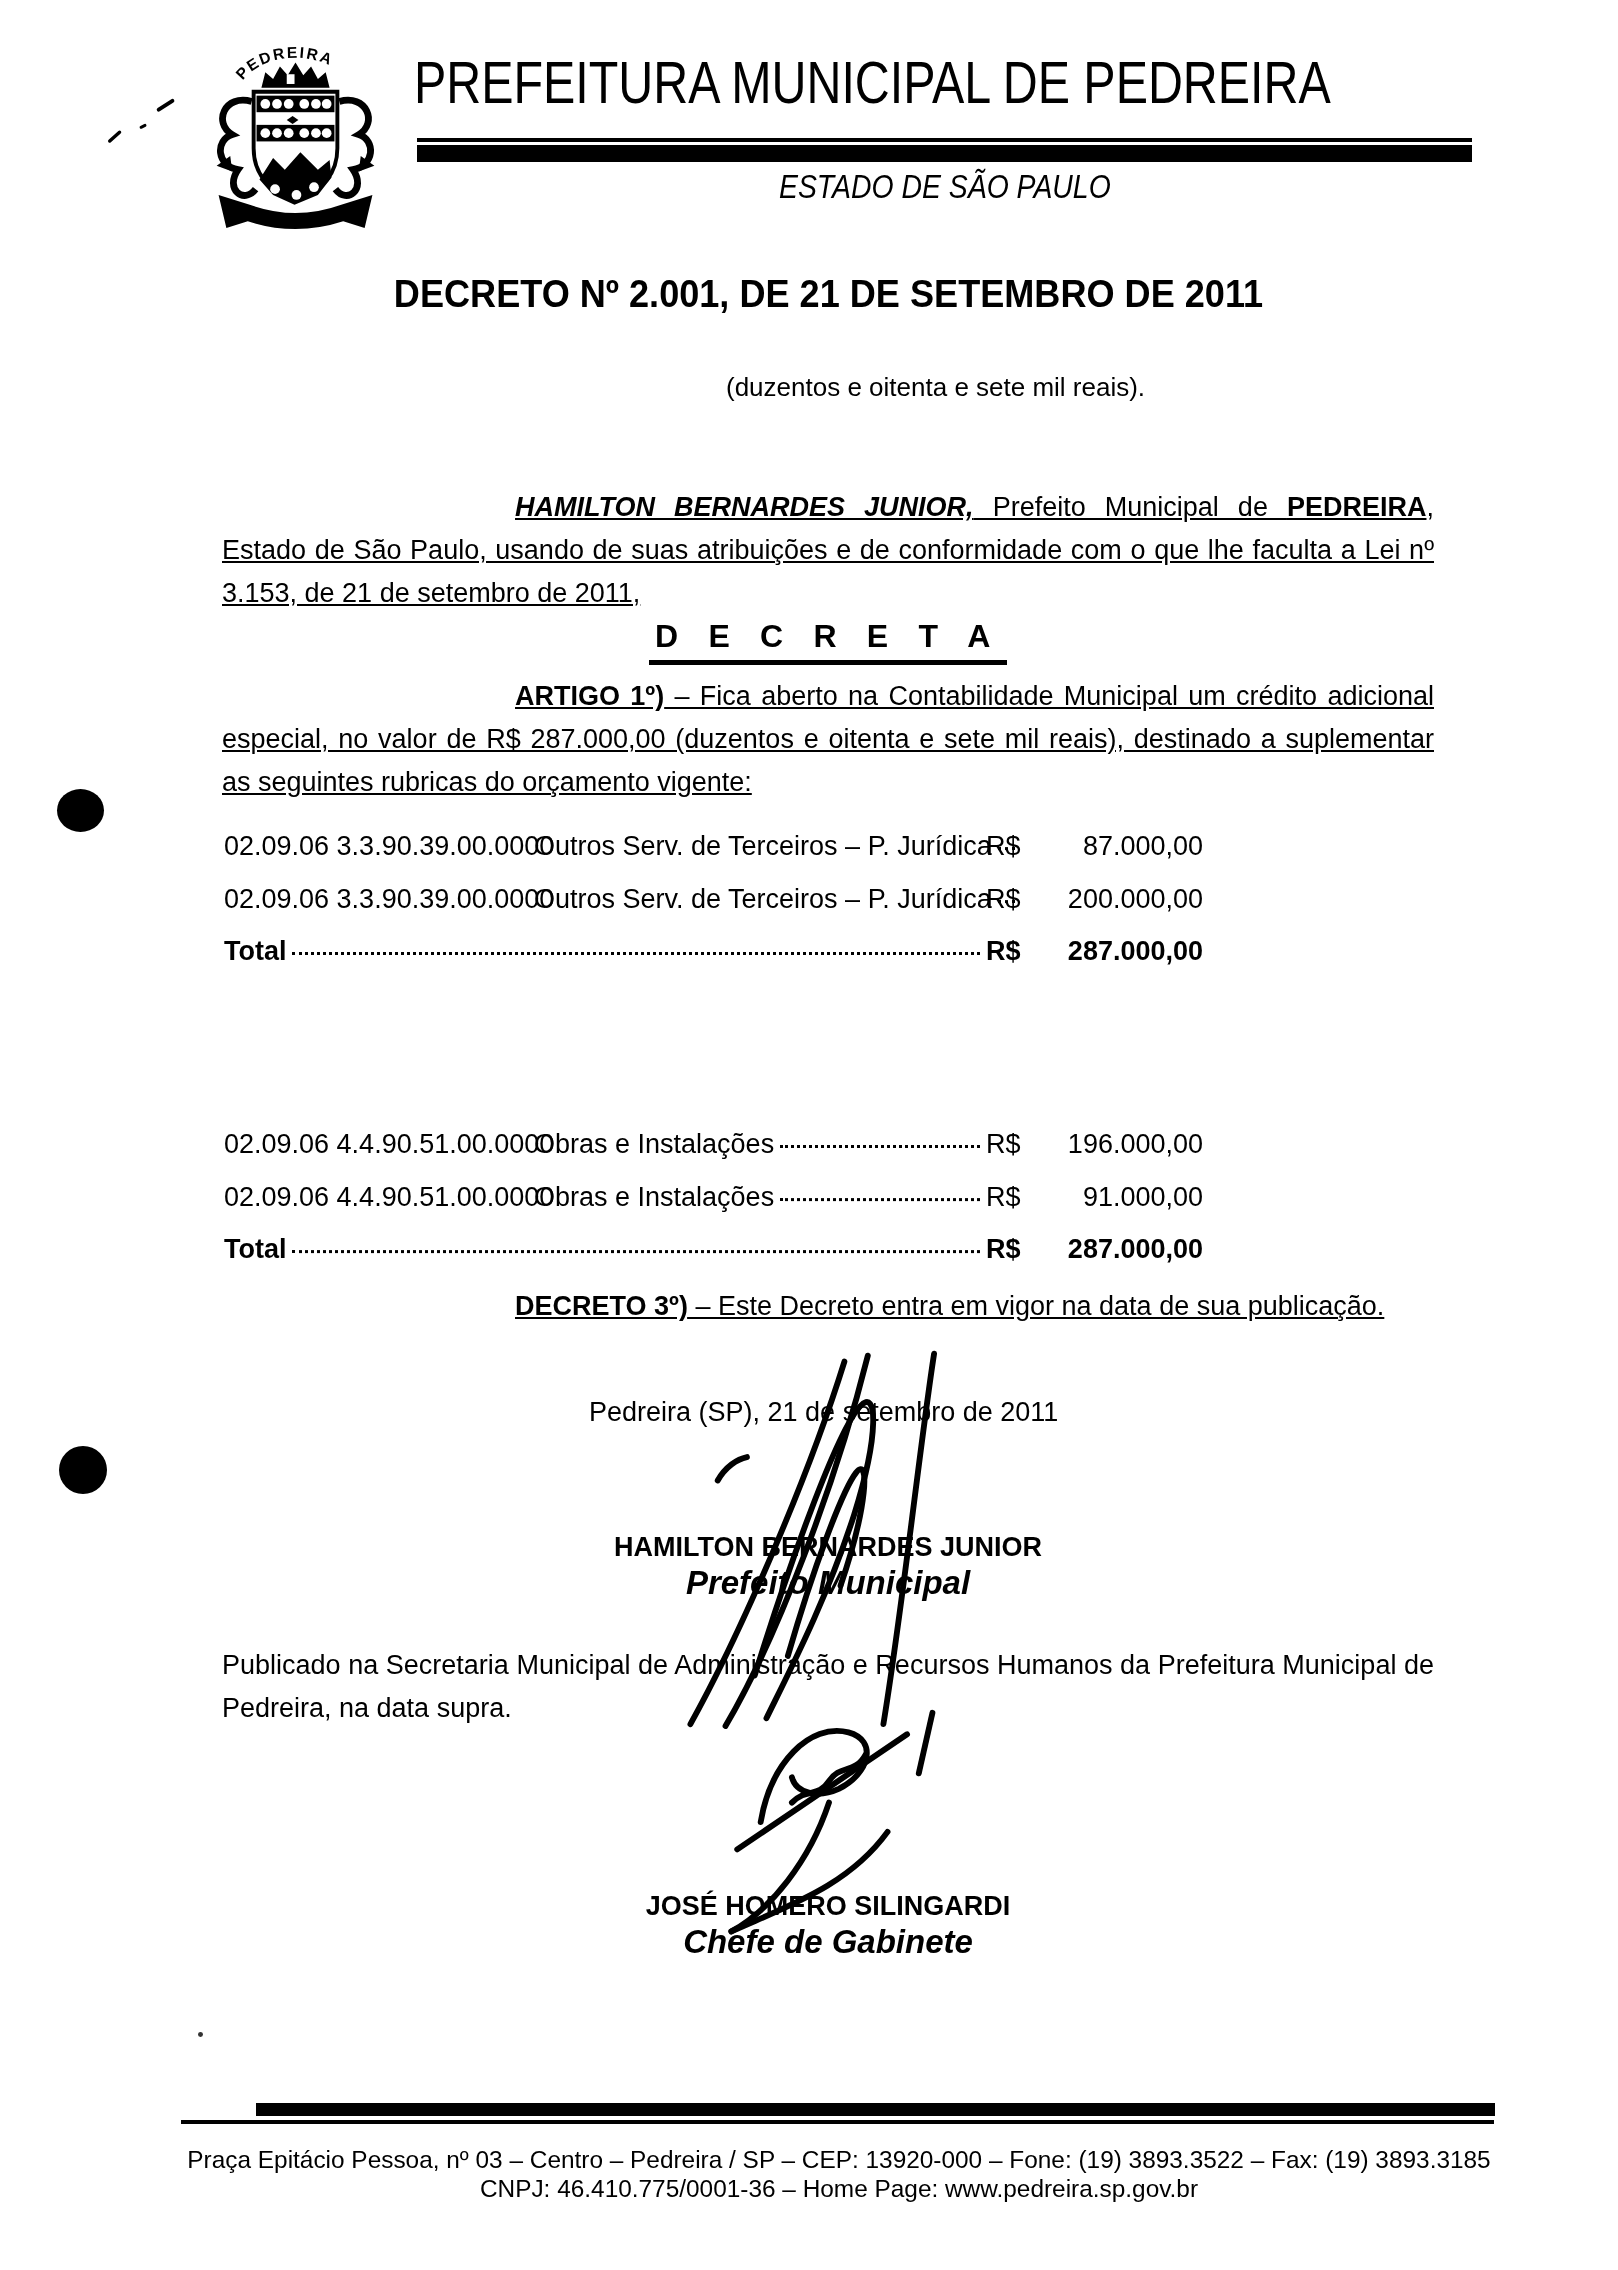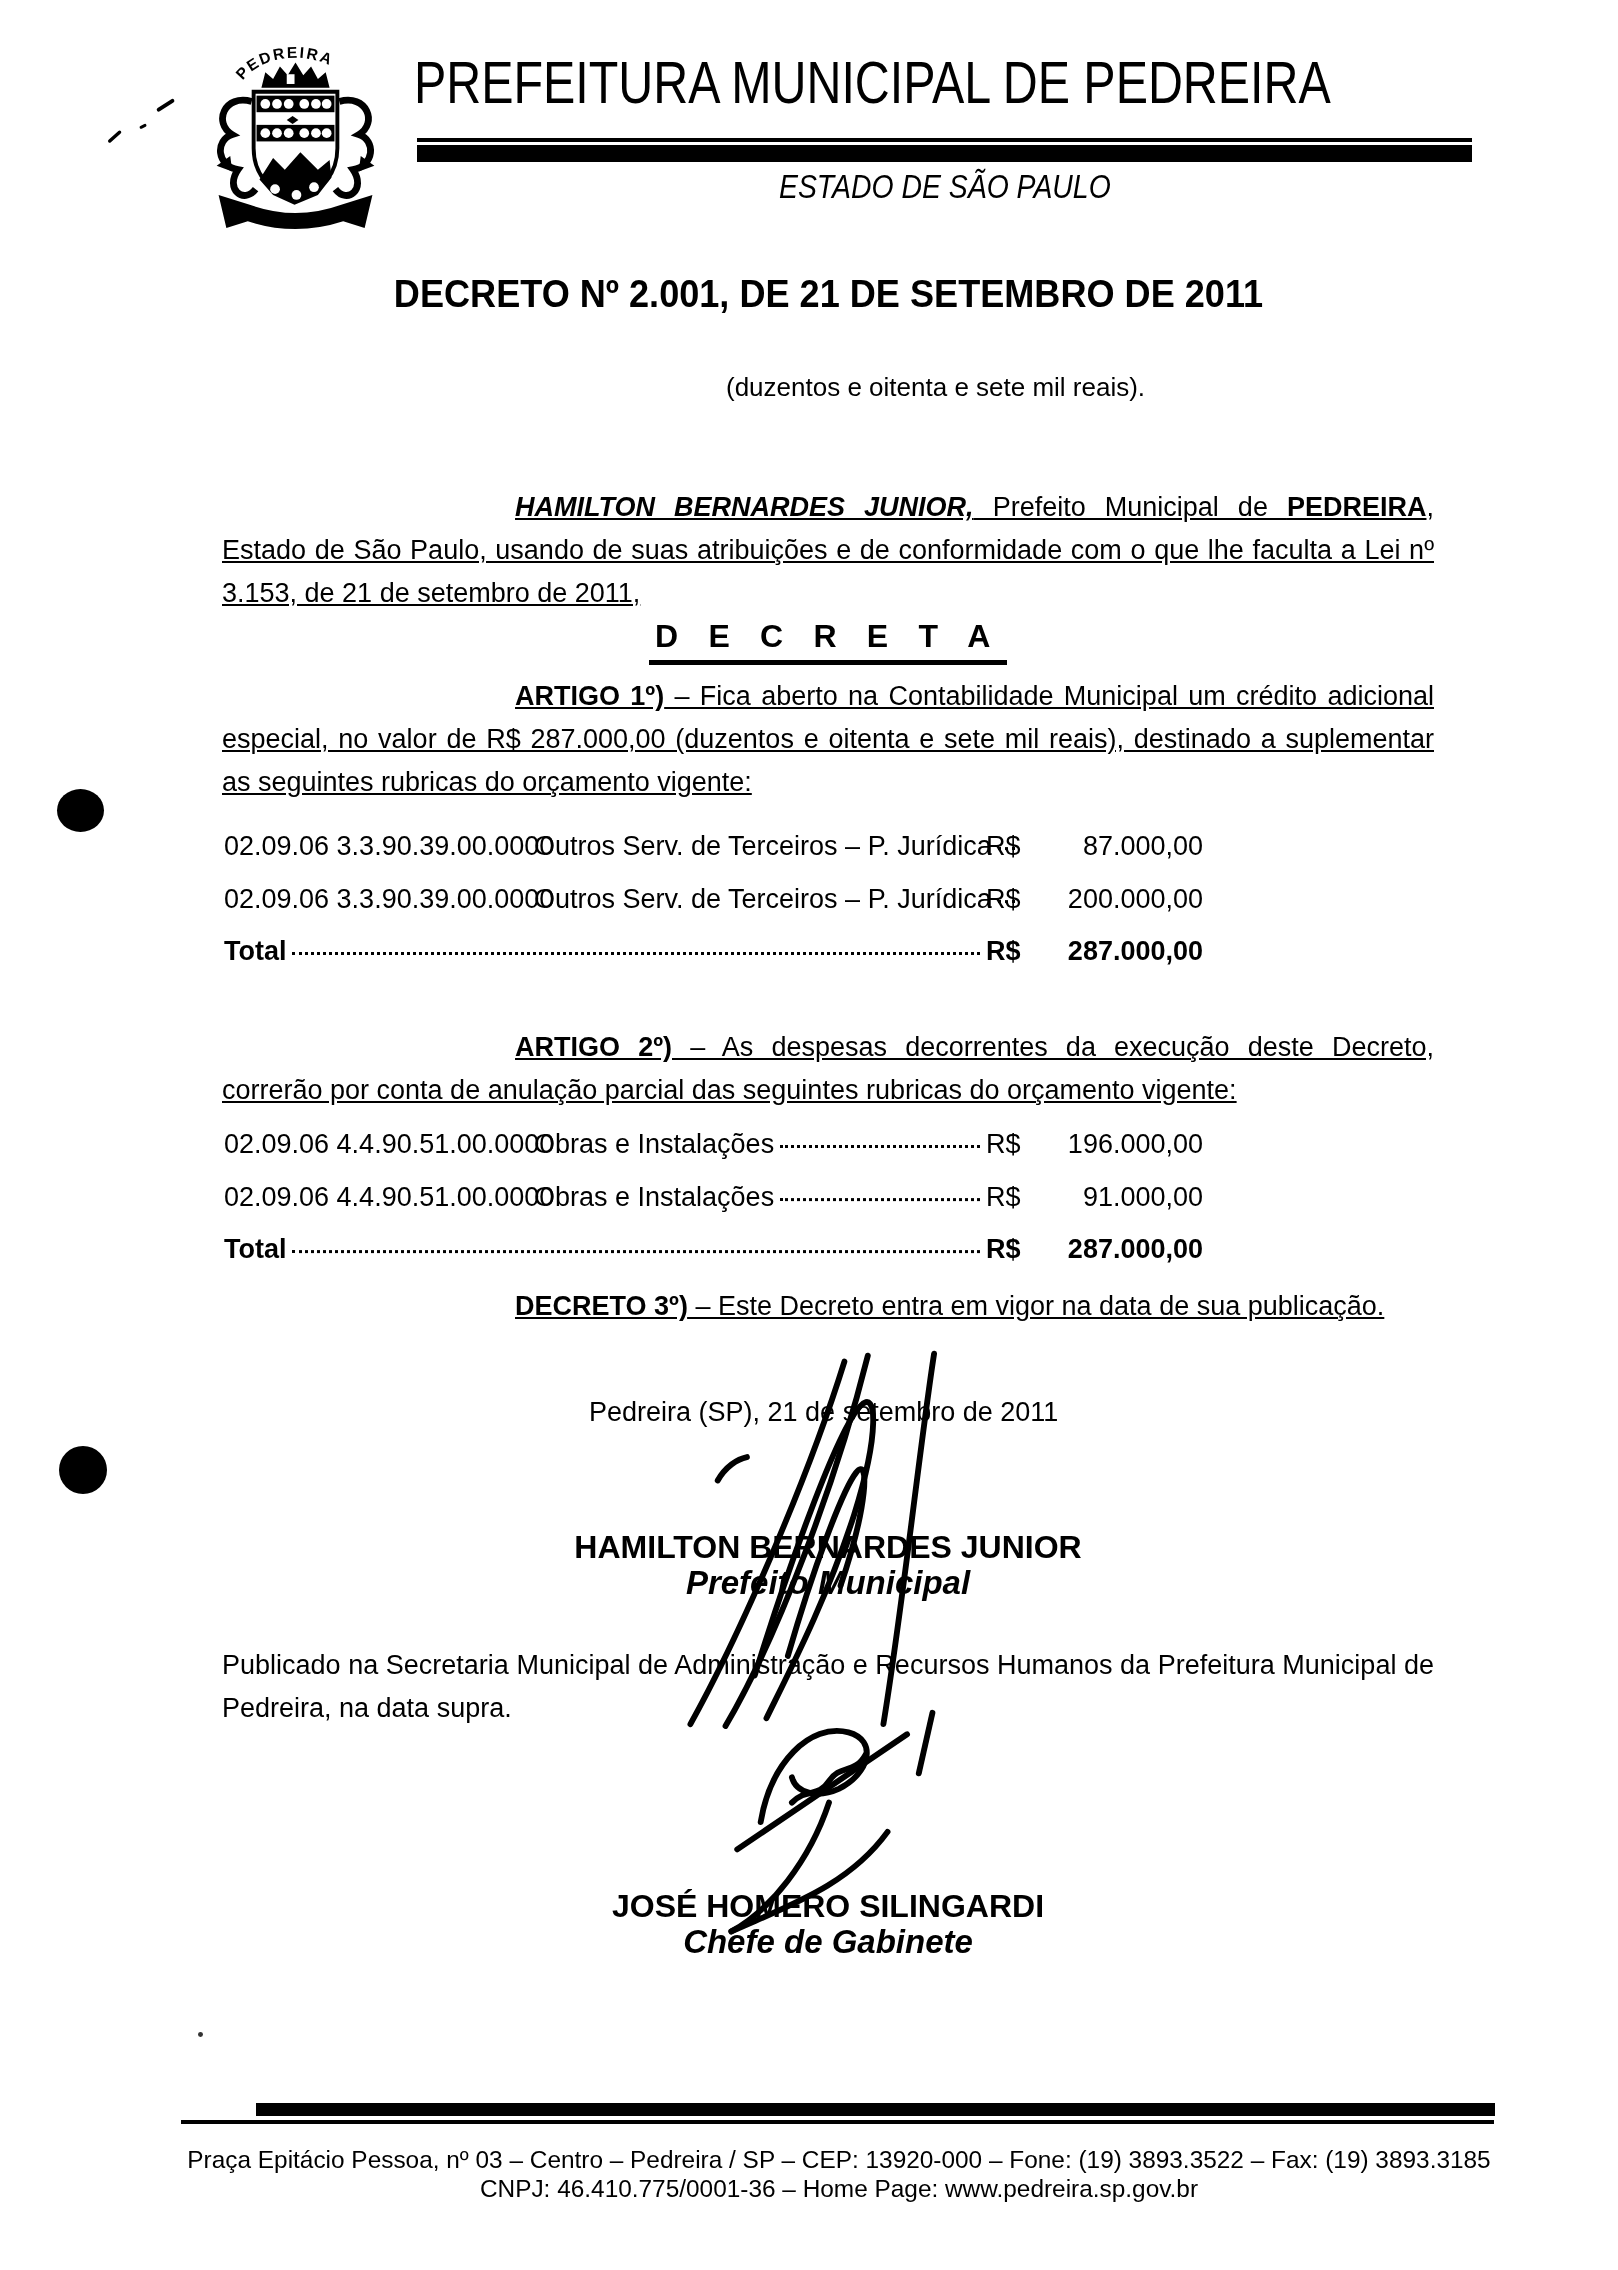--- a/index.html
+++ b/index.html
@@ -37,21 +37,21 @@
   .rub-desc{flex:1;display:flex;align-items:baseline;min-width:0;}
   .rub-desc .txt{white-space:nowrap;}
   .dots{flex:1;min-width:17.6px;border-bottom:3.9px dotted #000;margin:0 5.9px;transform:translateY(-4.9px);}
   .rub-cur{width:57px;flex:none;}
   .rub-amt{width:160px;flex:none;text-align:right;white-space:nowrap;}
   .total-row .rub-lbl{flex:none;font-weight:700;}
   .total-row .rub-cur,.total-row .rub-amt{font-weight:700;}
 
   .date-line{position:absolute;left:589px;top:1397px;font-size:27px;white-space:nowrap;}
   .signer{position:absolute;left:222px;width:1212px;text-align:center;}
-  .sig-name{font-size:32px;font-weight:700;line-height:36px;}
+  .sig-name{font-size:27px;font-weight:700;line-height:36px;}
   .sig-role{font-size:33px;font-weight:700;font-style:italic;line-height:36px;}
   .sig-svg{position:absolute;pointer-events:none;}
 
   .punch{position:absolute;background:#000;border-radius:50%;}
   .speck{position:absolute;background:#333;border-radius:50%;width:4.9px;height:4.9px;}
 
   
   .ftr-bar-thick{position:absolute;left:256px;top:2103px;width:1239px;height:12.7px;background:#000;}
   .ftr-bar-thin{position:absolute;left:181px;top:2120px;width:1313px;height:3.9px;background:#000;}
   .ftr-text{position:absolute;left:127px;width:1424px;text-align:center;font-size:24.4px;white-space:nowrap;}
@@ -153,21 +153,20 @@
       <span class="rub-amt">200.000,00</span>
     </div>
     <div class="rub-row total-row">
       <span class="rub-lbl">Total</span>
       <span class="dots"></span>
       <span class="rub-cur">R$</span>
       <span class="rub-amt">287.000,00</span>
     </div>
   </div>
 
-  <p class="para indent" style="top:1026px;margin:0;"><span class="b">ARTIGO 2º)</span><span> – As despesas decorrentes da execução deste Decreto, correrão por conta de anulação parcial das seguintes rubricas do orçamento vigente:</span></p>
 
   <div class="rubrica" style="top:1129px;">
     <div class="rub-row">
       <span class="rub-code">02.09.06 4.4.90.51.00.0000</span>
       <span class="rub-desc">
           <span class="txt">Obras e Instalações</span>
           <span class="dots"></span>
         </span>
       <span class="rub-cur">R$</span>
       <span class="rub-amt">196.000,00</span>

